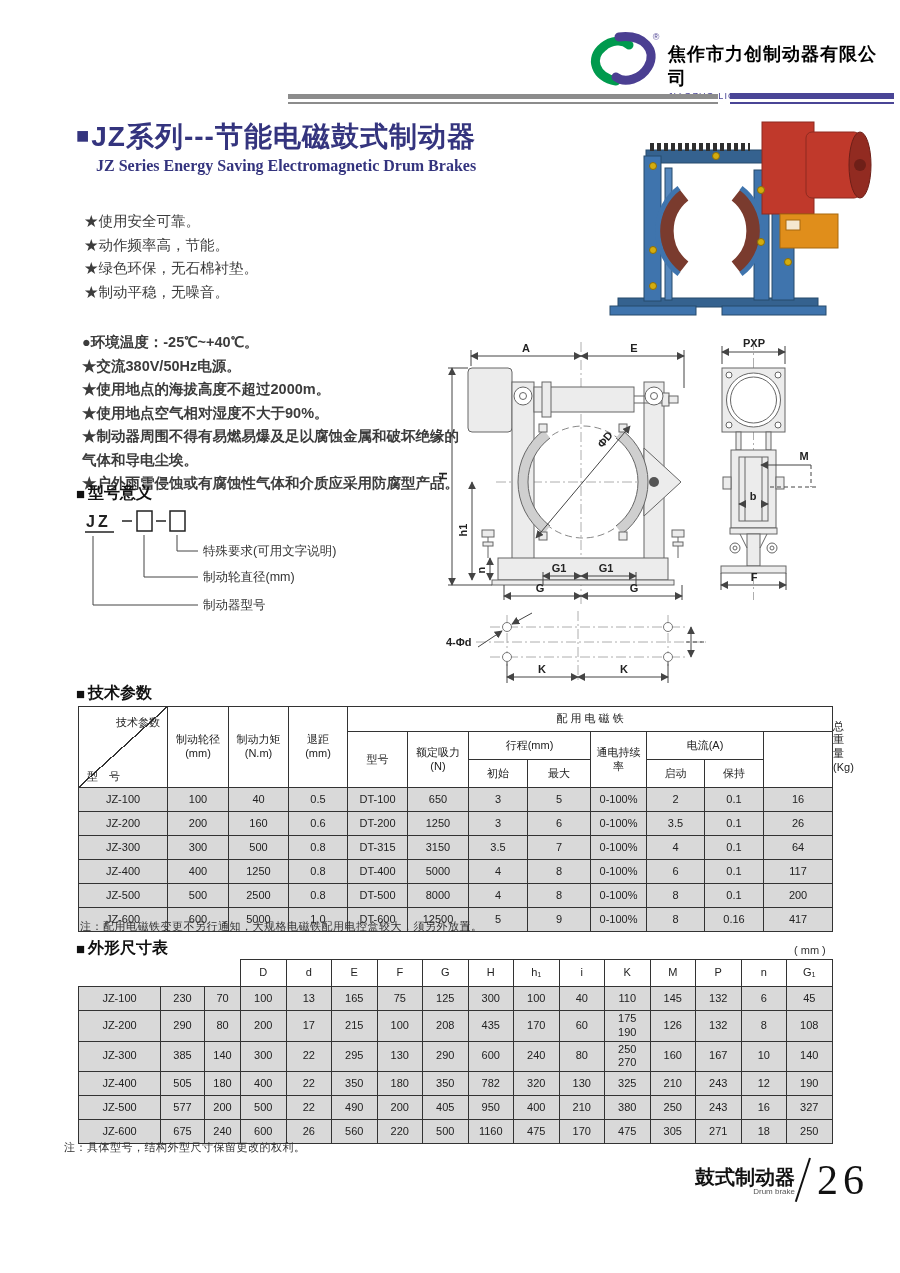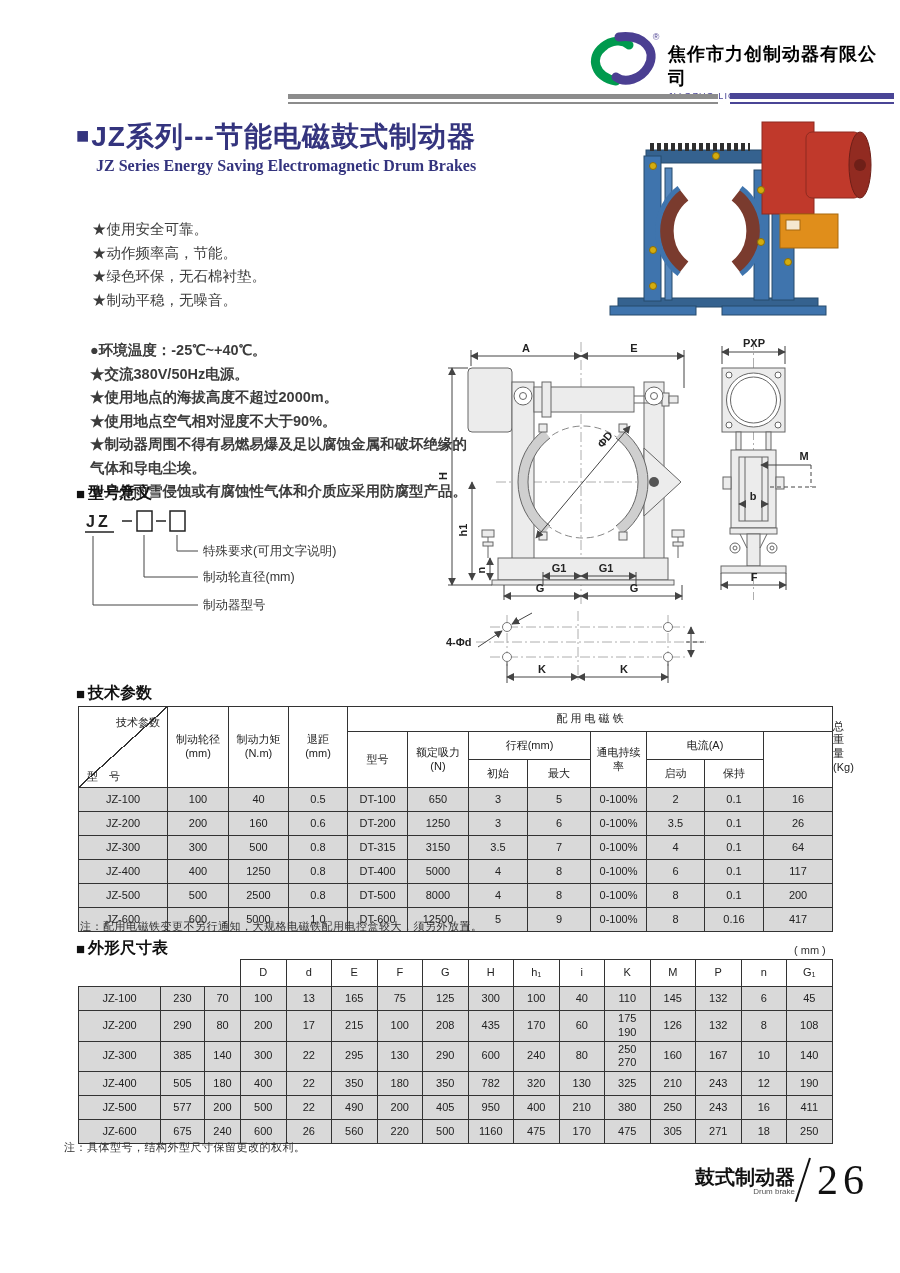--- a/index.html
+++ b/index.html
@@ -14,21 +14,21 @@
   .bar-line{position:absolute;height:2px;background:#8c8c8c;}
   .bar.purple,.bar-line.purple{background:#4a4596;}
 
   
   .title-row{display:flex;align-items:flex-start;}
   .title-sq{color:#34347e;font-size:22px;line-height:30px;margin-right:2px;}
   .title-cn{font-size:28px;font-weight:bold;color:#34347e;letter-spacing:1px;line-height:32px;}
   .title-en{font-family:"Liberation Serif", serif;font-size:16px;font-weight:bold;color:#34347e;}
 
   
-  ul.features{list-style:none;margin:12px;padding:0;font-size:14.5px;color:#3c3c3c;line-height:23.5px;}
+  ul.features{list-style:none;margin:4px;padding:0;font-size:14.5px;color:#3c3c3c;line-height:23.5px;}
 
   
   .sec-head{font-size:16px;font-weight:bold;color:#111;display:flex;align-items:center;}
   .sec-sq{font-size:15px;margin-right:3px;color:#111;}
   .unit{font-size:11px;color:#333;}
 
   
   table.tbl{border-collapse:collapse;table-layout:fixed;width:754px;font-size:11px;color:#222;}
   table.tbl th,table.tbl td{border:1px solid #333;text-align:center;vertical-align:middle;
       font-weight:normal;padding:1px 0;line-height:1.25;}
@@ -616,21 +616,21 @@
           <td>490</td>
           <td>200</td>
           <td>405</td>
           <td>950</td>
           <td>400</td>
           <td>210</td>
           <td>380</td>
           <td>250</td>
           <td>243</td>
           <td>16</td>
-          <td>411</td>
+          <td>327</td>
         </tr>
         <tr>
           <td>JZ-600</td>
           <td>675</td>
           <td>240</td>
           <td>600</td>
           <td>26</td>
           <td>560</td>
           <td>220</td>
           <td>500</td>

